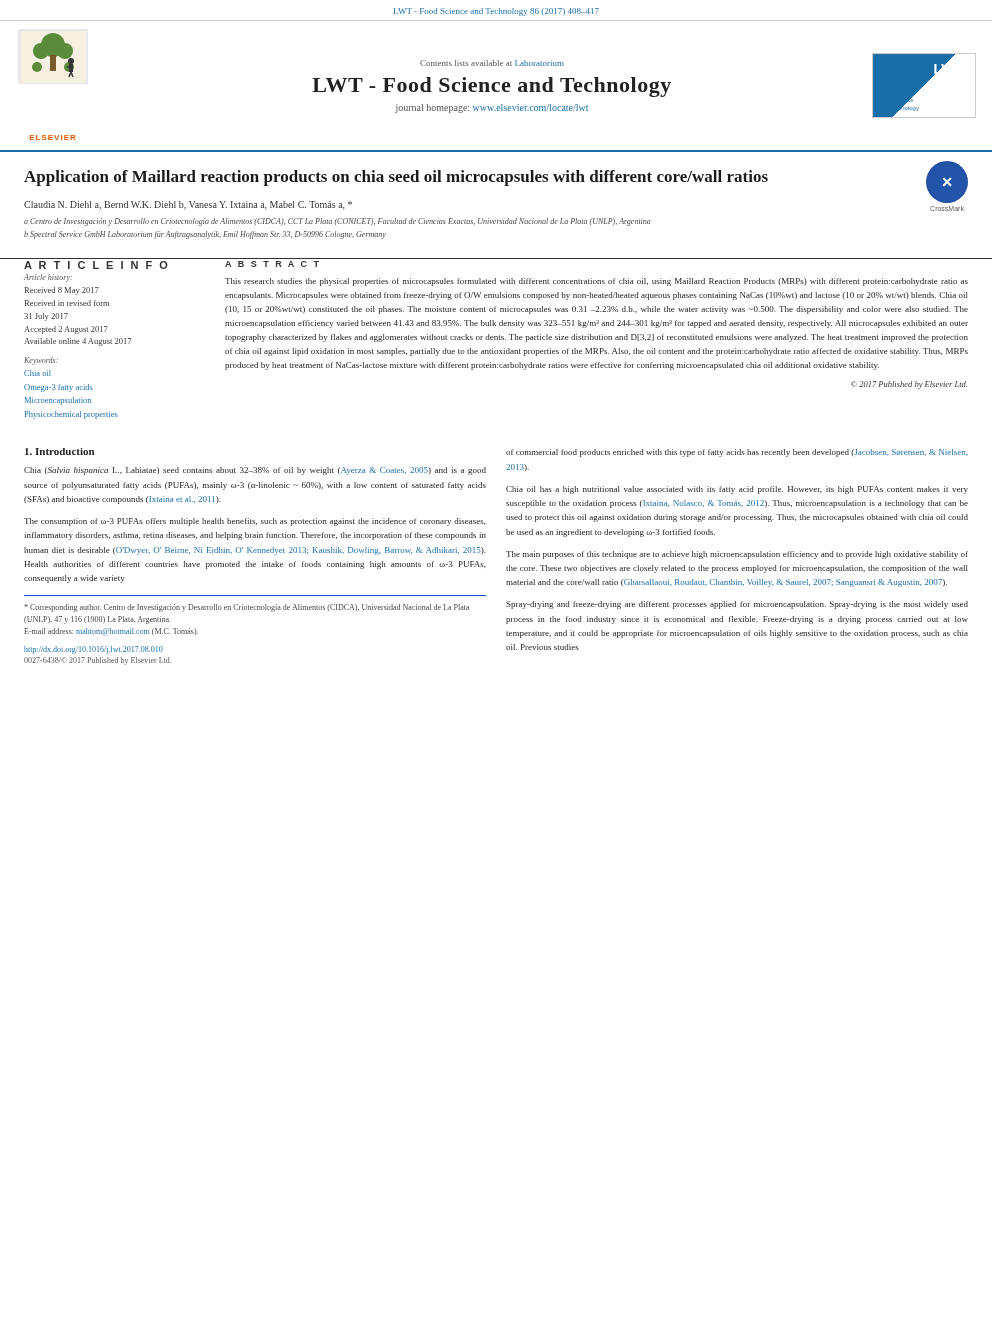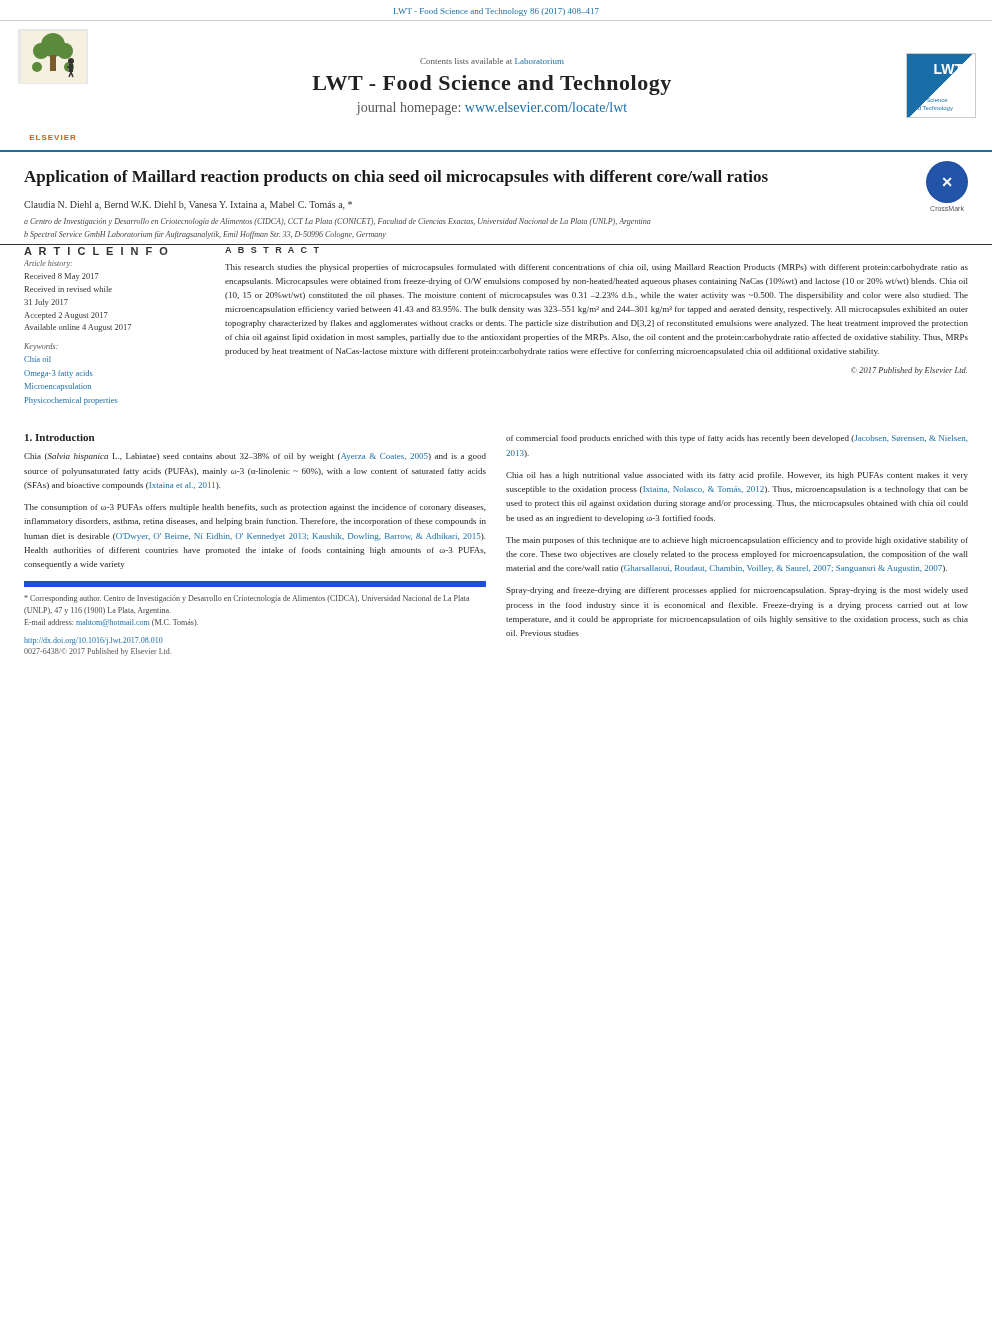--- a/index.html
+++ b/index.html
@@ -74,36 +74,36 @@
     .journal-title {
       font-size: 22px;
       font-weight: bold;
       color: #222;
       font-family: 'Times New Roman', Times, serif;
       margin-bottom: 4px;
       letter-spacing: 0.5px;
       text-align: right;
     }
     .journal-homepage {
-      font-size: 14px;
+      font-size: 10px;
       color: #555;
     }
     .journal-homepage a {
       color: #1a6ea8;
       text-decoration: none;
     }
     .lwt-logo-box {
       width: 90px;
       display: flex;
       flex-direction: column;
       align-items: flex-end;
       justify-content: center;
     }
     .lwt-logo {
-      width: 70px;
+      width: 104px;
       height: 65px;
       background: linear-gradient(135deg, #1a6ea8 0%, #1a6ea8 50%, #fff 50%);
       display: flex;
       align-items: flex-start;
       justify-content: flex-end;
       position: relative;
       overflow: hidden;
       border: 1px solid #ccc;
     }
     .lwt-logo-text {
@@ -121,21 +121,21 @@
     .lwt-logo-sub {
       font-size: 6px;
       color: #1a6ea8;
       position: absolute;
       bottom: 4px;
       left: 4px;
       font-family: Arial, sans-serif;
       line-height: 1.3;
     }
     .article-main {
-      padding: 14px 24px 2px;
+      padding: 14px 24px 16px;
       border-bottom: 1px solid #333;
     }
     .article-title {
       font-size: 17px;
       font-weight: bold;
       color: #1a1a1a;
       line-height: 1.35;
       max-width: 820px;
       margin-bottom: 10px;
       font-family: 'Times New Roman', Times, serif;
@@ -270,21 +270,21 @@
       line-height: 1.58;
       color: #222;
       text-align: justify;
       margin-bottom: 8px;
     }
     .body-text a {
       color: #1a6ea8;
       text-decoration: none;
     }
     .footnote-section {
-      border-top: 6px solid #1d4ed8;
+      border-top: 1px solid #1d4ed8;
       margin-top: 10px;
       padding-top: 6px;
     }
     .footnote-text {
       font-size: 8px;
       color: #444;
       line-height: 1.5;
     }
     .footnote-text a {
       color: #1a6ea8;
@@ -376,21 +376,21 @@
   </div>
 </div>
 
 <div class="two-col">
 
   <div class="article-info">
     <h4>A R T I C L E   I N F O</h4>
     <div class="info-block">
       <div class="info-block-title">Article history:</div>
       <div class="info-date">Received 8 May 2017</div>
-      <div class="info-date">Received in revised while</div>
+      <div class="info-date">Received in revised form</div>
       <div class="info-date">31 July 2017</div>
       <div class="info-date">Accepted 2 August 2017</div>
       <div class="info-date">Available online 4 August 2017</div>
     </div>
     <div class="keywords-section">
       <div class="keywords-title">Keywords:</div>
       <span class="keyword-item">Chia oil</span>
       <span class="keyword-item">Omega-3 fatty acids</span>
       <span class="keyword-item">Microencapsulation</span>
       <span class="keyword-item">Physicochemical properties</span>

